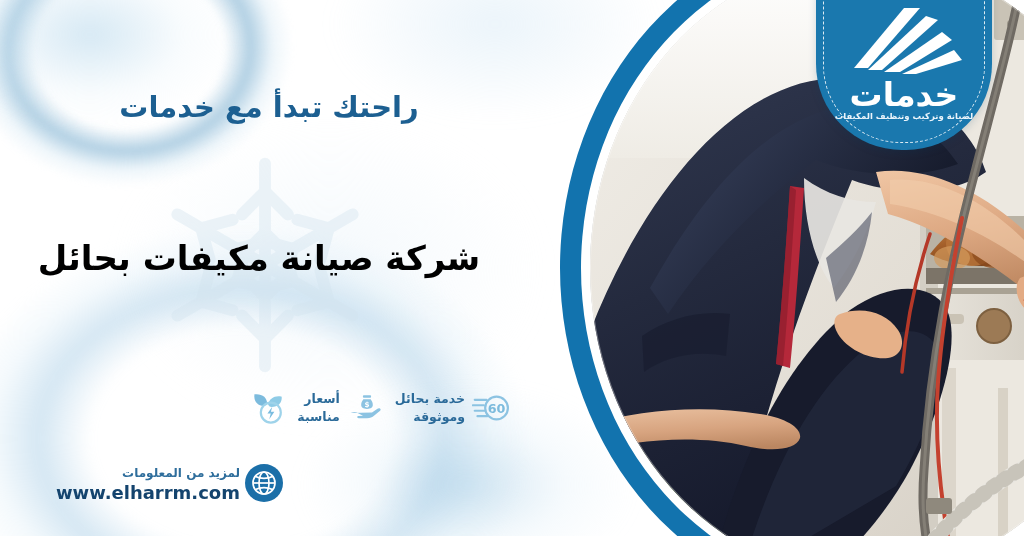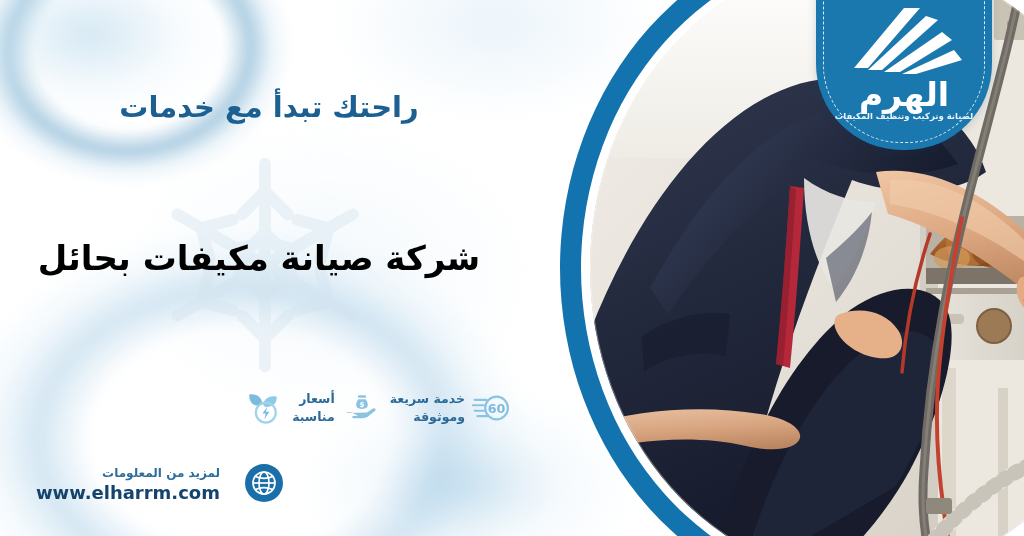--- a/index.html
+++ b/index.html
@@ -128,21 +128,21 @@
   }
 
   
   .footer {
     position:absolute;
     right:740px;
     top:462px;
     display:flex;
     flex-direction:row;
     align-items:center;
-    gap:24px;
+    gap:4px;
     direction:rtl;
   }
   .globe-icon { width:40px; height:40px; flex:0 0 40px; }
   .footer-text { direction:rtl; text-align:right; }
   .footer-sub {
     font-size:12px;
     font-weight:700;
     color:#2f6e9c;
     line-height:1.4;
   }
@@ -293,21 +293,21 @@
           <g fill="none" stroke="#8cc3e2" stroke-width="2.4" stroke-linecap="round">
             <circle cx="27" cy="22" r="12.5"></circle>
             <line x1="3" y1="13" x2="16" y2="13"></line>
             <line x1="1" y1="19" x2="13" y2="19"></line>
             <line x1="3" y1="25" x2="14" y2="25"></line>
             <line x1="6" y1="31" x2="17" y2="31"></line>
           </g>
           <text x="27" y="28" text-anchor="middle" font-family="DejaVu Sans, sans-serif" font-size="14" font-weight="700" fill="#7cbbdd">60</text>
         </svg>
       </span>
-      <span class="feature-label">خدمة سريعة
+      <span class="feature-label">خدمة بحائل
 وموثوقة</span>
     </div>
 
     <div class="feature">
       <span class="feature-icon">
         <svg viewBox="0 0 44 44" width="44" height="44">
           <g fill="#8cc3e2">
             <rect x="17.5" y="8" width="9" height="2.6" rx="1"></rect>
             <path d="M18 12.5h8c1.6 2 2.4 4.3 2.4 6.3 0 2.5-2 4.2-6.4 4.2s-6.4-1.7-6.4-4.2c0-2 0.8-4.3 2.4-6.3z"></path>
             <path d="M4 27.5c3-1.2 5.6-1.1 8.2 0.3l5.4 2.8-4.8 0.2c-0.9 0-1.6 0.5-1.6 1.2 0 0.7 0.7 1.2 1.6 1.2h9.4c3 0 5.6-1 7.8-2.9l6.4-5.4c1-0.8 0.7-2.3-0.6-2.6-0.8-0.2-1.6 0-2.3 0.5l-6 4.1"></path>
@@ -498,17 +498,17 @@
     <div class="logo-shield"></div>
     <div class="logo-dash"></div>
     <svg class="logo-fan" viewBox="0 0 124 78">
       <g fill="#ffffff">
         <path d="M62 2 L78 2 L26 62 L12 62 Z"></path>
         <path d="M84 10 L96 14 L40 64 L26 64 Z"></path>
         <path d="M100 26 L110 34 L58 66 L42 66 Z"></path>
         <path d="M112 44 L120 54 L74 68 L60 68 Z"></path>
       </g>
     </svg>
-    <div class="logo-word">الهرم</div>
+    <div class="logo-word">خدمات</div>
     <div class="logo-tag">لصيانة وتركيب وتنظيف المكيفات</div>
   </div>
 
 </div>
 
 </body></html>

